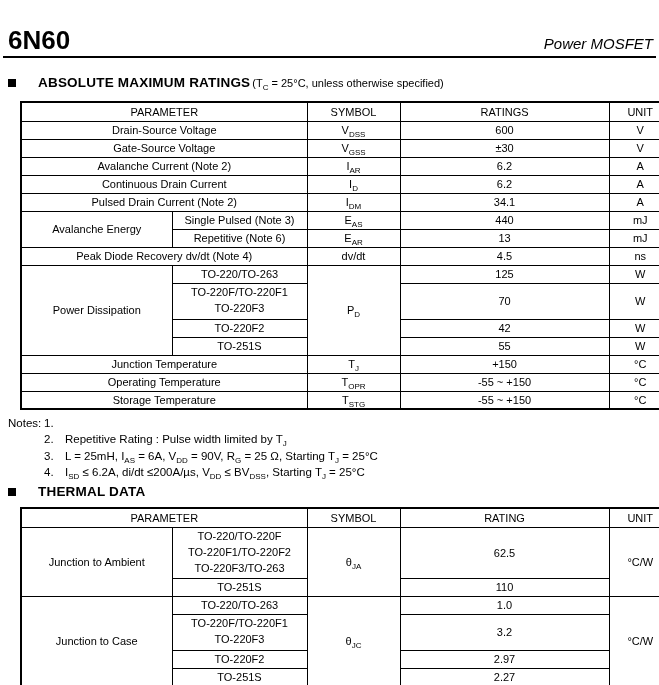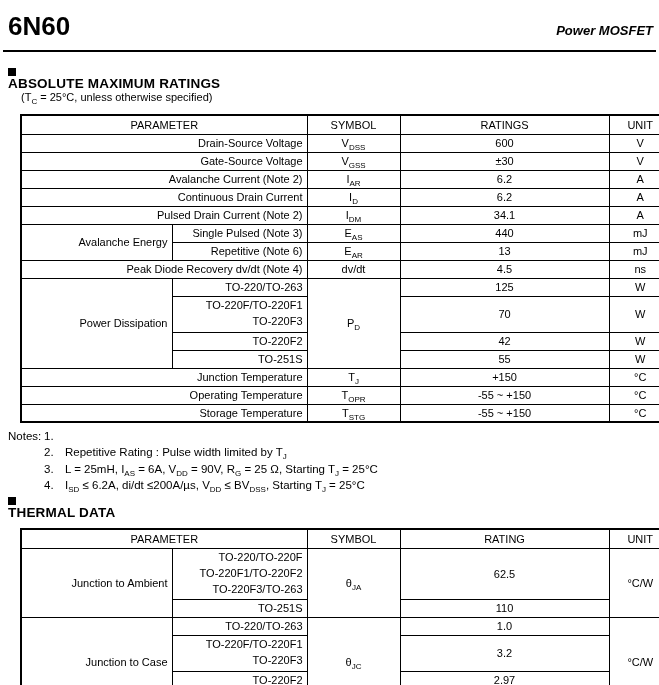--- a/index.html
+++ b/index.html
@@ -7,50 +7,50 @@
     width: 659px; height: 685px;
     background: #ffffff; color: #000000;
     font-family: "Liberation Sans", "DejaVu Sans", sans-serif;
     overflow: hidden;
   }
   sub { font-size: 8px; line-height: 0; letter-spacing: 0; }
 
   
   .doc-header {
     display: flex; justify-content: space-between; align-items: flex-end;
-    margin: 3px 3px; padding: 10px 3px 11px 5px;
+    margin: 17px 3px; padding: 10px 3px 3px 5px;
     border-bottom: 2.5px solid #000;
     gap: 16px;
   }
   .part-number { font-size: 26px; font-weight: 700; line-height: 1; letter-spacing: 0; }
-  .family-name { font-size: 13px; font-weight: 700; font-style: italic; padding-bottom: 1px; }
-
-  
-  .section-heading { display: flex; margin: 16px 8px 11px 8px; flex-direction: column; }
+  .family-name { font-size: 15px; font-weight: 400; font-style: italic; padding-bottom: 1px; }
+
+  
+  .section-heading { display: flex; align-items: center; margin: 16px 8px 11px 8px; }
   .bullet { width: 8px; height: 8px; background: #000; flex: none; margin-right: 22px; }
   .section-title { font-size: 13.5px; font-weight: 700; letter-spacing: 0.2px; }
-  .section-subtitle { font-size: 11px; font-weight: 400; margin-left: 13px; }
+  .section-subtitle { font-size: 11px; font-weight: 400; margin-left: 2px; }
   .heading-thermal { margin: 4px 8px 8px 8px; }
 
   
   table.spec {
     border-collapse: collapse; table-layout: fixed;
     width: 651px; margin-left: 20px;
     border: 2px solid #000;
   }
   .spec td {
     border: 1px solid #000;
     font-size: 11px; line-height: 1.3;
     padding: 1px 4px;
     text-align: center; vertical-align: middle;
     height: 18px;
     overflow: hidden; white-space: nowrap;
   }
   .spec tr.hdr td { height: 19px; }
-  .spec td.l { text-align: right; }
+  .spec td.l { text-align: center; }
   .spec td.r2 { height: 36px; }
   .spec td.r3 { height: 50px; }
   .pkg-line { line-height: 1.45; }
 
   
   .notes { margin: 5px 0 0 8px; font-size: 11.5px; }
   .note-row { display: flex; line-height: 1.42; }
   .notes-col1 { width: 36px; flex: none; }
   .notes-col2 { width: 21px; flex: none; }
   .note-text { flex: 1; }

